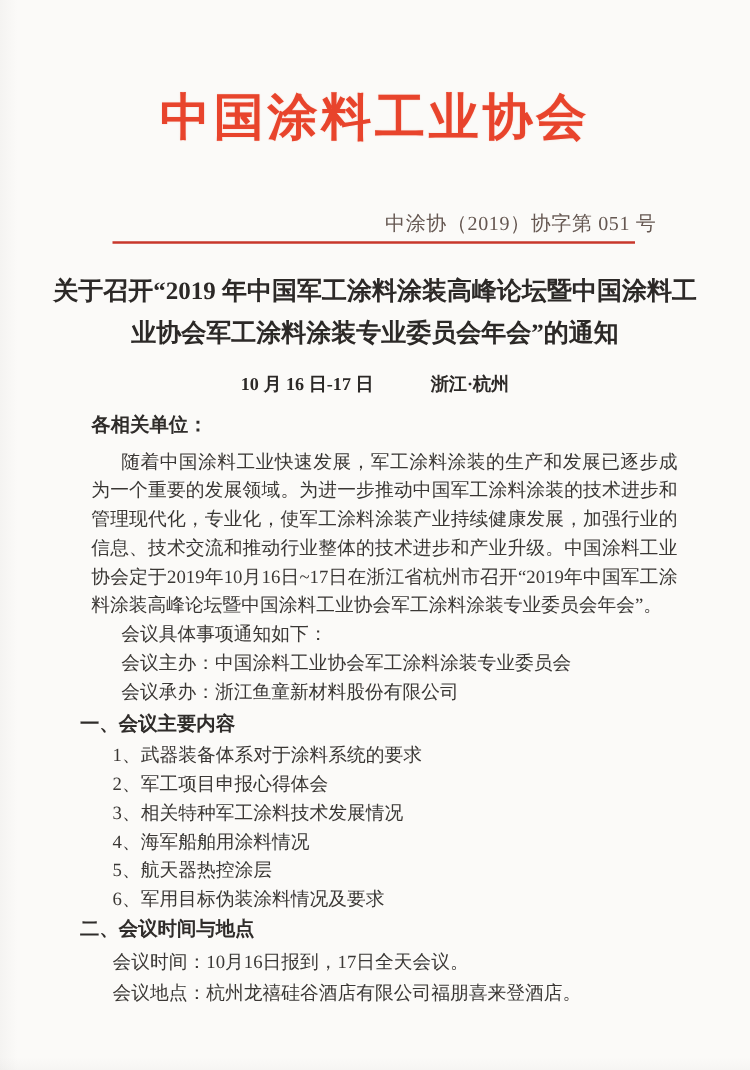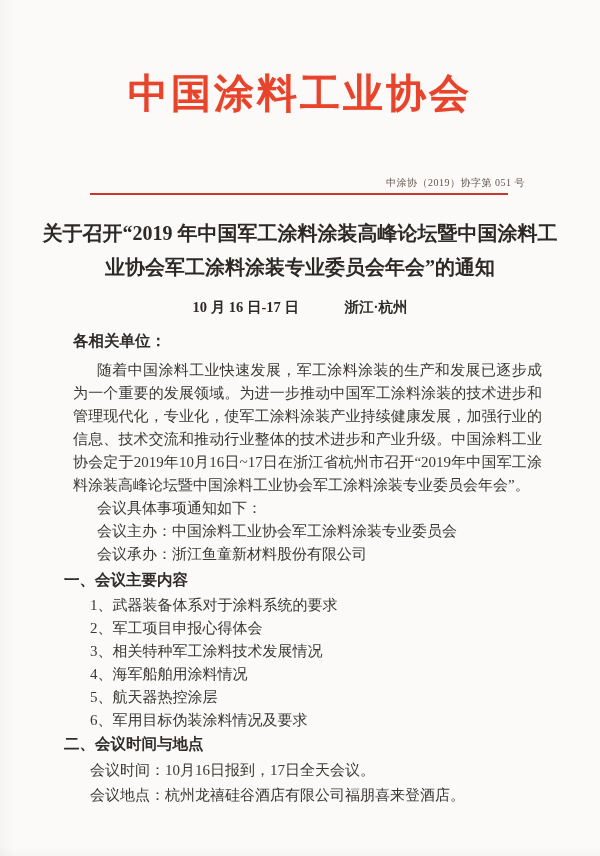--- a/index.html
+++ b/index.html
@@ -45,21 +45,21 @@
     position: relative;
     margin: 55px 0 0 90px;
     width: 418px;
     height: 22px;
     border-bottom: 2px solid #c8372b;
   }
   .doc-number {
     position: absolute;
     right: -17px;
     bottom: 3px;
-    font-size: 10px;
+    font-size: 16px;
     letter-spacing: 0.5px;
     color: #655751;
     white-space: nowrap;
   }
 
   .notice-title {
     margin-top: 21px;
     text-align: center;
     font-size: 20px;
     font-weight: bold;

